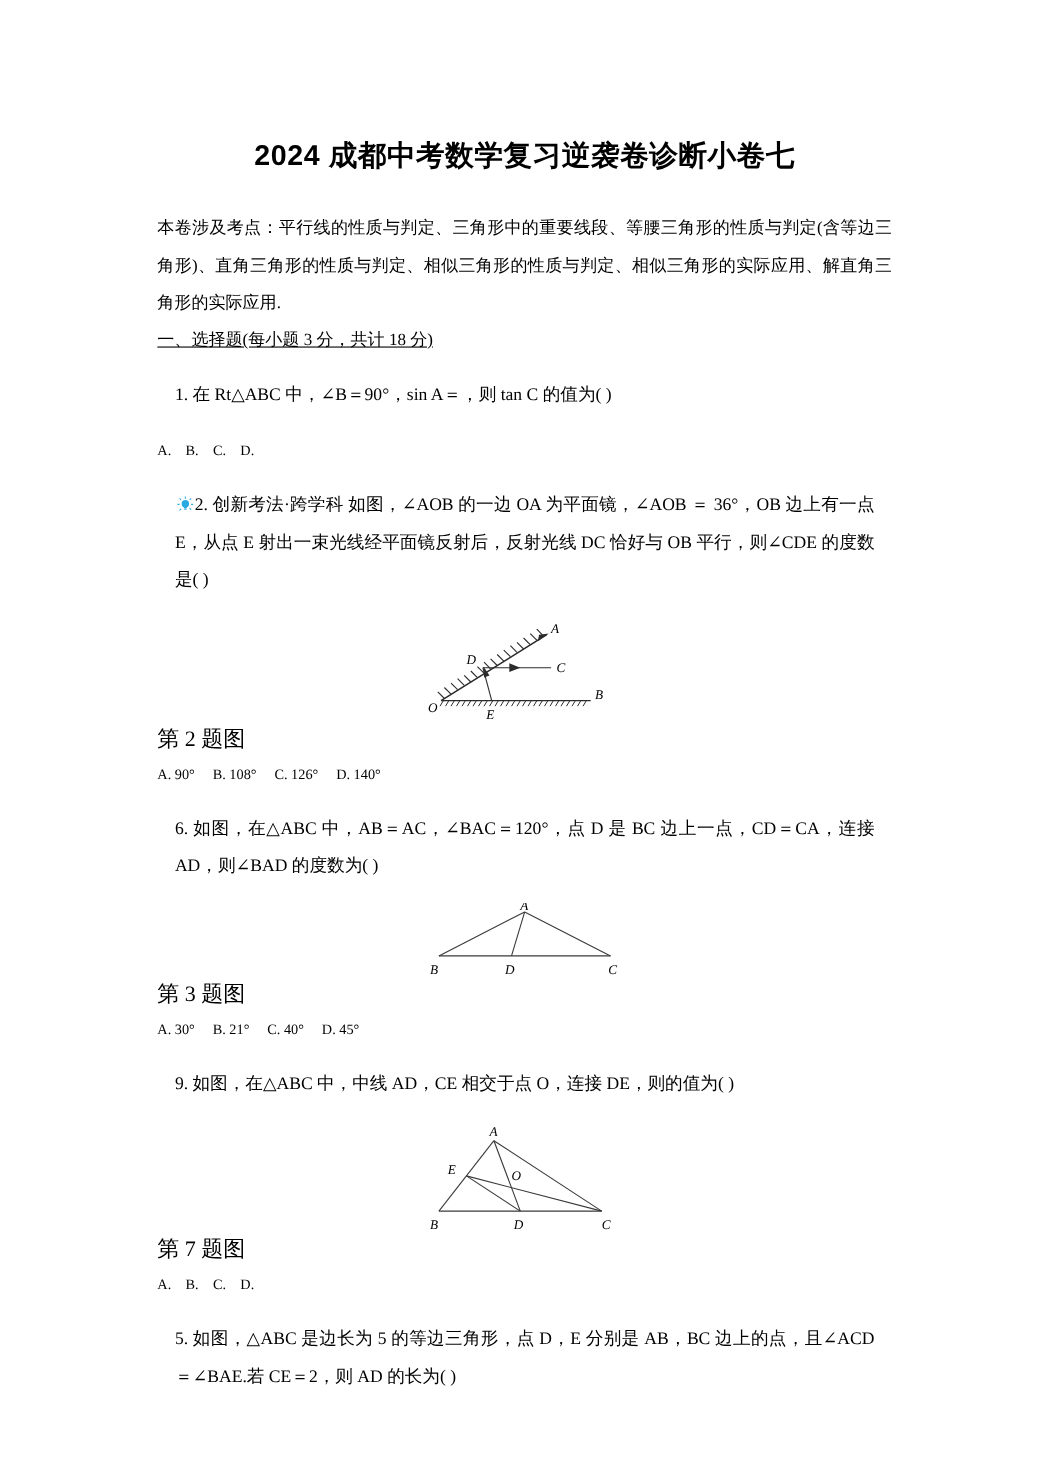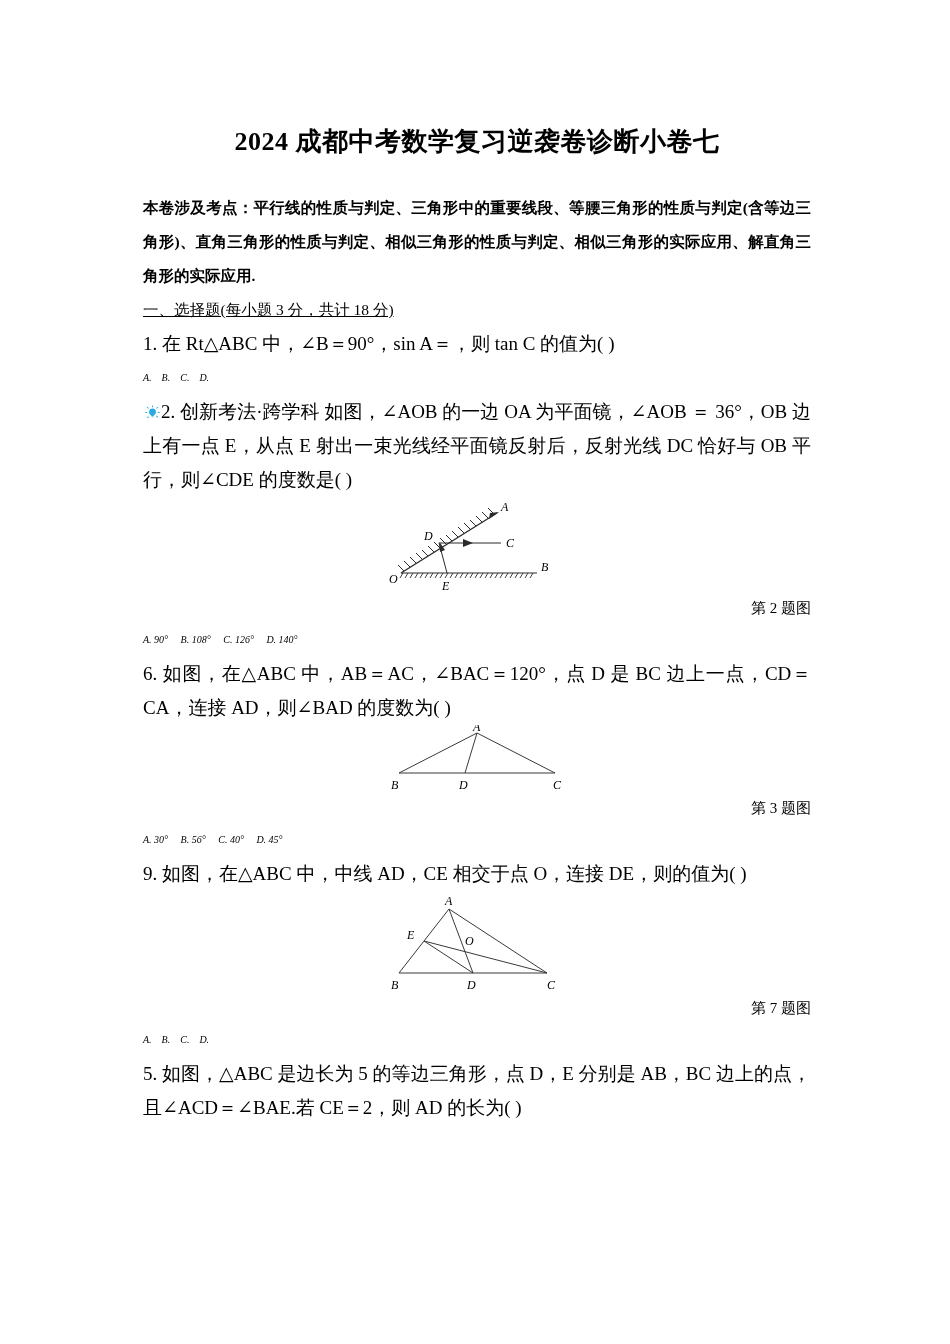--- a/index.html
+++ b/index.html
@@ -24,67 +24,65 @@
   }
   .content {
     position: absolute;
     left: 143px;
     top: 0;
     width: 668px;
   }
 
   
   .doc-title {
-    font-family: Liberation Serif, serif;
+    font-family: Liberation Sans, sans-serif;
     font-size: 26px;
     font-weight: bold;
     text-align: center;
     letter-spacing: 0.5px;
     margin: 0;
     padding-top: 126px;
     line-height: 1.2;
     white-space: nowrap;
   }
 
   
   .para {
     font-size: 15.5px;
     line-height: 34px;
     text-align: justify;
     text-justify: inter-ideograph;
     margin: 0;
   }
   .intro {
     padding-top: 34px;
-    font-weight: bold;
   }
   .section-head {
     font-size: 15.5px;
     line-height: 34px;
     margin: 0;
     text-decoration: underline;
   }
   .q {
-    font-size: 19px;
-    line-height: 34px;
-    margin: 0;
+    font-size: 16px;
+    line-height: 34px;
+    margin: 16px;
     text-align: justify;
     text-justify: inter-ideograph;
   }
   .opts {
-    font-size: 10px;
+    font-size: 13px;
     line-height: 34px;
     margin: 0;
     white-space: pre;
-    font-style: italic;
   }
   .fig-caption {
-    font-size: 15px;
+    font-size: 20px;
     line-height: 30px;
-    text-align: right;
+    text-align: left;
     margin: 0;
   }
 
   
   .bulb {
     display: inline-block;
     width: 15px;
     height: 15px;
     vertical-align: -2px;
     margin: 0 1px 0 2px;
@@ -223,21 +221,21 @@
           <line x1="22" y1="48" x2="178" y2="48"></line>
           <line x1="100" y1="8" x2="88" y2="48"></line>
         </g>
         <text x="96" y="6" font-family="Liberation Serif, serif" font-size="12" font-style="italic" fill="#000">A</text>
         <text x="14" y="64" font-family="Liberation Serif, serif" font-size="12" font-style="italic" fill="#000">B</text>
         <text x="82" y="64" font-family="Liberation Serif, serif" font-size="12" font-style="italic" fill="#000">D</text>
         <text x="176" y="64" font-family="Liberation Serif, serif" font-size="12" font-style="italic" fill="#000">C</text>
       </svg>
     </div>
     <p class="fig-caption">第 3 题图</p>
-    <p class="opts">A. 30°     B. 56°     C. 40°     D. 45°</p>
+    <p class="opts">A. 30°     B. 21°     C. 40°     D. 45°</p>
 
     <p class="q">9. 如图，在△ABC 中，中线 AD，CE 相交于点 O，连接 DE，则的值为(        )</p>
 
     <div class="fig-wrap">
       <svg class="figure" width="200" height="102" viewBox="0 0 200 102">
         <g stroke="#3a3a3a" stroke-width="1" fill="none">
 
           <line x1="72" y1="18" x2="22" y2="82"></line>
           <line x1="72" y1="18" x2="170" y2="82"></line>
           <line x1="22" y1="82" x2="170" y2="82"></line>

